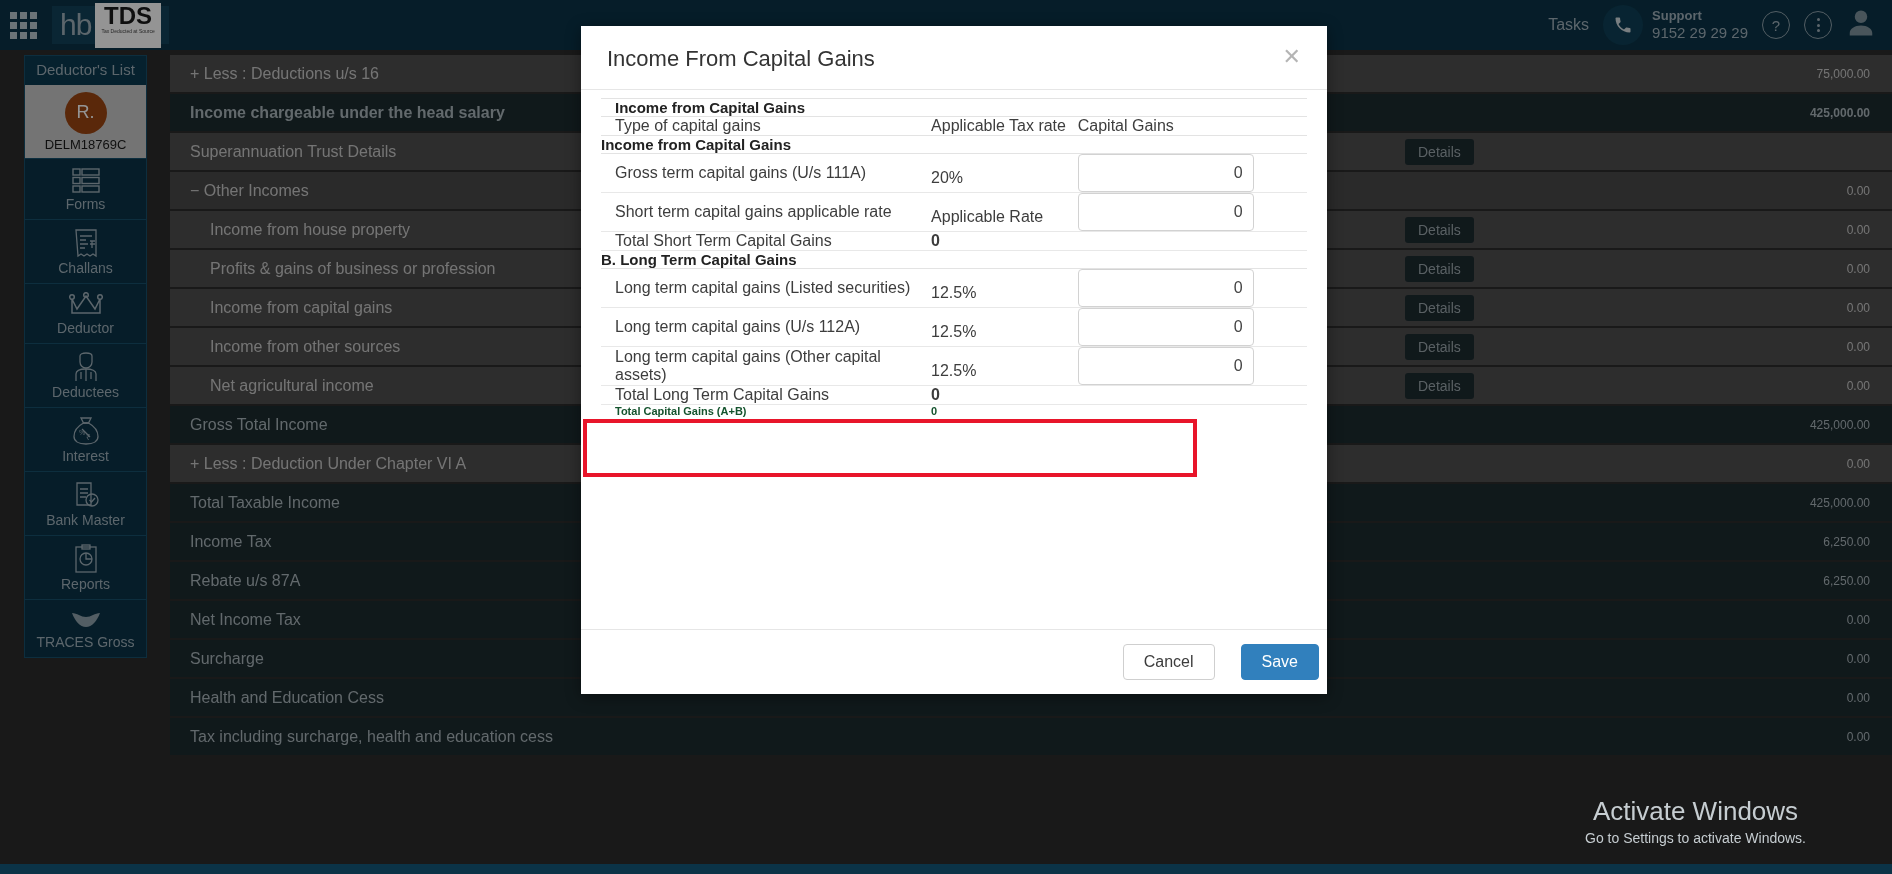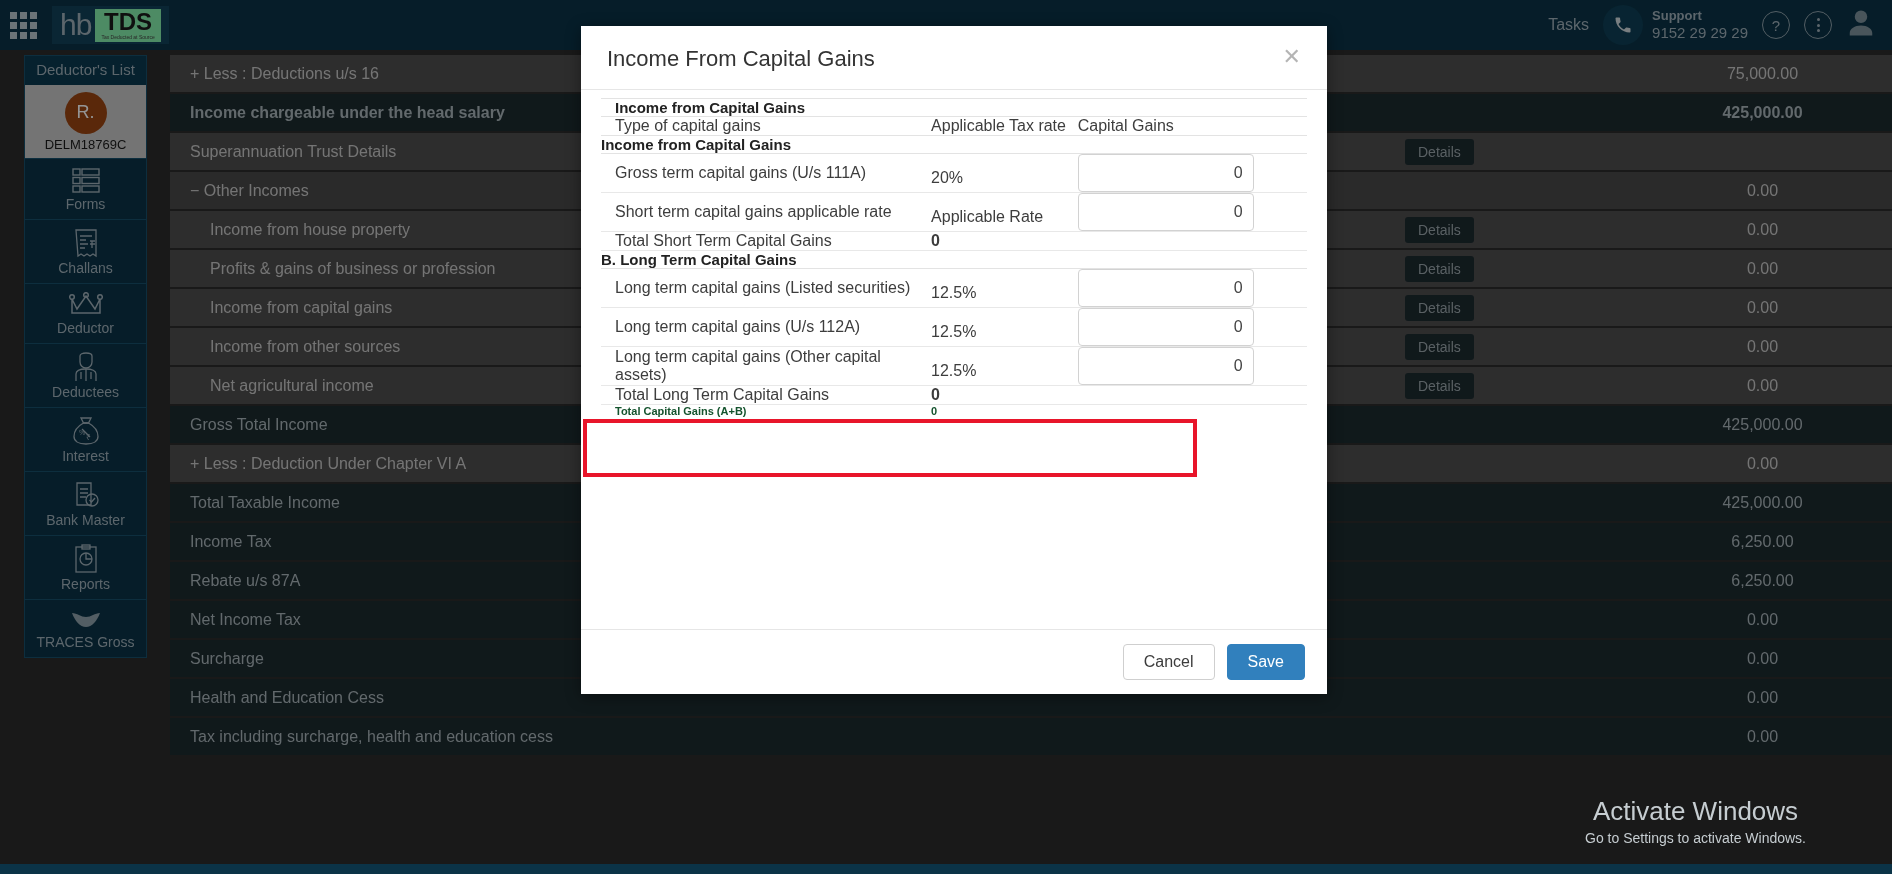--- a/index.html
+++ b/index.html
@@ -25,21 +25,21 @@
     display: grid; grid-template-columns: repeat(3, 7px);
     grid-template-rows: repeat(3, 7px); gap: 3px;
   }
   .grid-icon .dots i { display: block; width: 7px; height: 7px; background: #b9c6ce; }
   .brand {
     margin-left: 6px; height: 38px; display: flex; align-items: center;
     background: #12425a; padding: 0 8px;
   }
   .brand .hb { font-size: 30px; color: #9fb0ba; letter-spacing: -1px; font-weight: 400; }
   .brand .tds-box {
-    margin-left: 4px; background: #86efac; padding: 1px 6px 2px 6px;
+    margin-left: 4px; background: #ffffff; padding: 1px 6px 14px 6px;
     display: flex; flex-direction: column; align-items: center; line-height: 1;
   }
   .brand .tds { font-size: 24px; font-weight: 700; color: #1a1a1a; letter-spacing: 0px; }
   .brand .tagline { font-size: 5px; color: #444; letter-spacing: 0px; margin-top: 1px; }
 
   .topbar-right {
     margin-left: auto; display: flex; align-items: center; gap: 14px;
     padding-right: 16px; color: #9fb0ba;
   }
   .tasks-label { font-size: 16px; color: #9fb0ba; }
@@ -102,21 +102,21 @@
   .row.dark .label { color: #a9b5ba; }
   .row.bold .label, .row.bold .val { font-weight: 700; }
   .row .label.indent2 { padding-left: 40px; }
   .row .label.plain { padding-left: 20px; }
   .details-cell { width: 250px; display: flex; justify-content: flex-start; margin-left: 48px; }
   .details-btn {
     background: #1d2b30; color: #9aa6ab; border: none; font-size: 14px;
     padding: 5px 13px; border-radius: 3px; cursor: pointer;
   }
   .row .val {
-    width: 215px; text-align: center; font-size: 16px; color: #c9c9c9;
+    width: 215px; text-align: right; font-size: 12px; color: #c9c9c9;
   }
   .row.dark .val { color: #a9b5ba; }
 
   
   .backdrop {
     position: absolute; inset: 0; background: rgba(0,0,0,0.42);
   }
 
   
   .modal {
@@ -159,22 +159,22 @@
   }
   .c-name { width: 288px; padding-left: 14px !important; }
   .c-rate { width: 128px; }
   .c-val  { width: 200px; }
   .cg-input {
     width: 176px; height: 38px; border: 1px solid #d2d2d2; border-radius: 4px;
     font-size: 16px; color: #444; text-align: right; padding: 0 10px;
     font-family: "Liberation Sans", sans-serif; background: #fff;
   }
   .modal-foot {
-    border-top: 1px solid #e6e6e6; padding: 14px 22px;
-    display: flex; justify-content: flex-end; gap: 12px;
+    border-top: 1px solid #e6e6e6; padding: 14px 8px;
+    display: flex; justify-content: flex-end; gap: 26px;
   }
   .btn {
     font-size: 16px; padding: 8px 20px; border-radius: 4px; cursor: pointer;
     font-family: "Liberation Sans", sans-serif;
   }
   .btn-cancel { background: #fff; border: 1px solid #cfcfcf; color: #3c3c3c; }
   .btn-save { background: #3180bd; border: 1px solid #3180bd; color: #fff; }
 
   
   .highlight-box {

